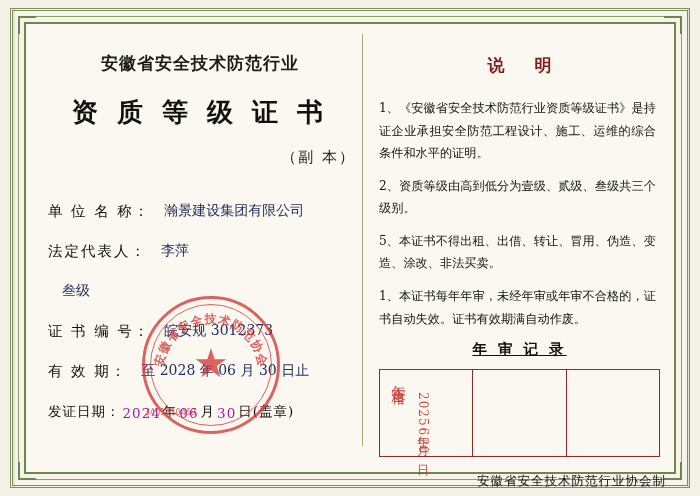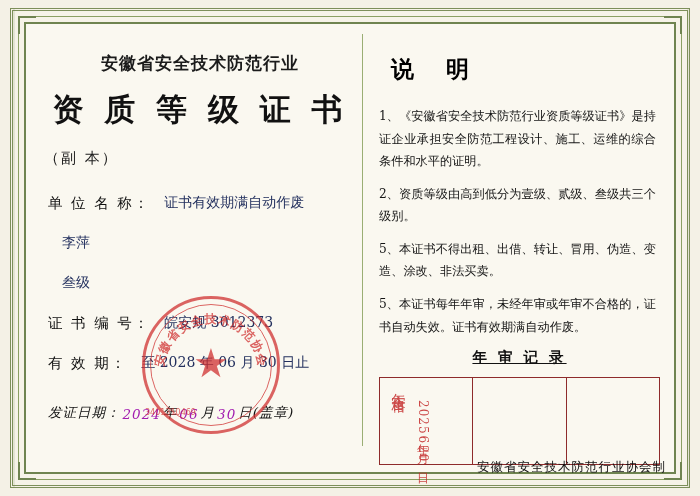--- a/index.html
+++ b/index.html
@@ -72,41 +72,41 @@
     font-family: "DejaVu Serif", "Liberation Serif", serif;
     font-size: 17px;
     font-weight: bold;
     color: #1b1b1b;
     letter-spacing: 1px;
     margin-top: 14px;
   }
   .title-2 {
     text-align: center;
     font-family: "DejaVu Serif", "Liberation Serif", serif;
-    font-size: 31px;
+    font-size: 26px;
     font-weight: bold;
     color: #111;
     letter-spacing: 5px;
-    margin-top: 14px;
+    margin-top: 20px;
   }
   .title-3 {
-    text-align: left;
+    text-align: right;
     font-family: "DejaVu Serif", "Liberation Serif", serif;
     font-size: 15px;
     color: #1b1b1b;
     letter-spacing: 2px;
     margin-top: 18px;
   }
   .fields {
     margin-top: 26px;
     padding-left: 4px;
   }
   .field-row {
     display: flex;
-    align-items: flex-start;
+    align-items: center;
     height: 40px;
     position: relative;
   }
   .field-label {
     font-family: "DejaVu Serif", "Liberation Serif", serif;
     font-size: 14.5px;
     color: #111;
     letter-spacing: 2px;
     white-space: nowrap;
     padding-bottom: 4px;
@@ -128,21 +128,20 @@
   }
   .date-line {
     margin-top: 10px;
     display: flex;
     align-items: flex-end;
     font-family: "DejaVu Serif", "Liberation Serif", serif;
     font-size: 13.5px;
     color: #111;
     letter-spacing: 1px;
     padding-left: 4px;
-    font-style: italic;
   }
   .date-line .val {
     color: #a21caf;
     margin: 0 2px;
   }
   
   .seal {
     position: absolute;
     left: 112px;
     top: 268px;
@@ -185,25 +184,25 @@
     left: 0;
     bottom: 14px;
     width: 132px;
     text-align: left;
     font-size: 8px;
     color: #cf2b2b;
     font-family: "DejaVu Sans", "Liberation Sans", sans-serif;
   }
   
   .notes-title {
-    text-align: left;
-    font-family: "DejaVu Serif", "Liberation Serif", serif;
-    font-size: 23px;
-    font-weight: bold;
-    color: #000000;
+    text-align: center;
+    font-family: "DejaVu Serif", "Liberation Serif", serif;
+    font-size: 17px;
+    font-weight: bold;
+    color: #7f1d1d;
     letter-spacing: 12px;
     margin-top: 16px;
     padding-left: 12px;
   }
   .notes {
     margin-top: 20px;
     padding-right: 4px;
   }
   .note {
     font-family: "DejaVu Serif", "Liberation Serif", serif;
@@ -254,21 +253,21 @@
     color: #c42b2b;
     font-family: "DejaVu Serif", "Liberation Serif", serif;
     font-size: 12px;
     writing-mode: vertical-rl;
     letter-spacing: 1px;
     opacity: 0.85;
   }
   .footer {
     position: absolute;
     right: 34px;
-    bottom: 20px;
+    bottom: 6px;
     font-family: "DejaVu Serif", "Liberation Serif", serif;
     font-size: 12.5px;
     color: #111;
     letter-spacing: 1px;
   }
   .corner {
     position: absolute;
     width: 16px;
     height: 16px;
     border: 2px solid #6f8450;
@@ -293,23 +292,24 @@
   <div class="content">
 
     <div class="col-left">
       <div class="title-1">安徽省安全技术防范行业</div>
       <div class="title-2">资 质 等 级 证 书</div>
       <div class="title-3">（副 本）</div>
 
       <div class="fields">
         <div class="field-row">
           <span class="field-label">单 位 名 称：</span>
-          <span class="field-value hand">证书有效期满自动作废</span>
-        </div>
-        <div class="field-row">
+          <span class="field-value hand">瀚景建设集团有限公司</span>
+        </div>
+        <div class="field-row">
+          <span class="field-label">法定代表人：</span>
           <span class="field-value hand">李萍</span>
         </div>
         <div class="field-row">
           <span class="field-value hand">叁级</span>
         </div>
         <div class="field-row">
           <span class="field-label">证 书 编 号：</span>
           <span class="field-value hand">皖安规 3012373</span>
         </div>
         <div class="field-row">
@@ -345,21 +345,21 @@
     </div>
 
     <div class="divider"></div>
 
     <div class="col-right">
       <div class="notes-title">说 明</div>
       <div class="notes">
         <div class="note">1、《安徽省安全技术防范行业资质等级证书》是持证企业承担安全防范工程设计、施工、运维的综合条件和水平的证明。</div>
         <div class="note">2、资质等级由高到低分为壹级、贰级、叁级共三个级别。</div>
         <div class="note">5、本证书不得出租、出借、转让、冒用、伪造、变造、涂改、非法买卖。</div>
-        <div class="note">5、本证书每年年审，未经年审或年审不合格的，证书自动失效。证书有效期满自动作废。</div>
+        <div class="note">1、本证书每年年审，未经年审或年审不合格的，证书自动失效。证书有效期满自动作废。</div>
       </div>
 
       <div class="record-title">年 审 记 录</div>
       <div class="record-table">
         <div class="record-cell">
           <div class="record-stamp">年审合格</div>
           <div class="record-date">2025年6月20日</div>
         </div>
         <div class="record-cell"></div>
         <div class="record-cell"></div>

